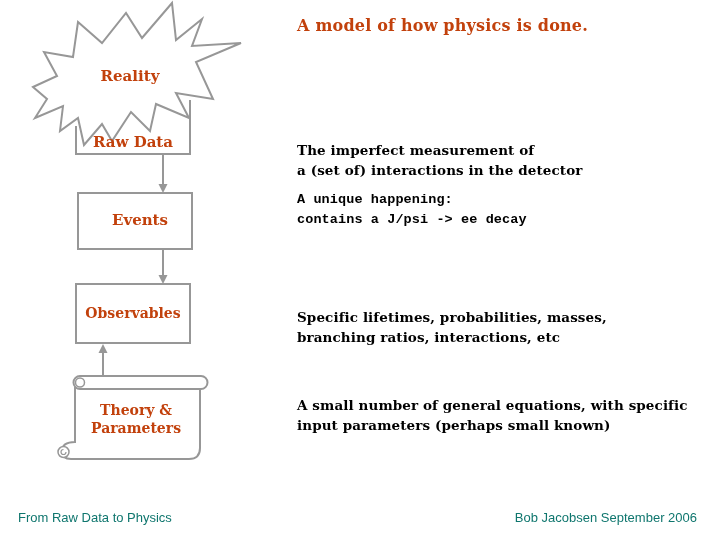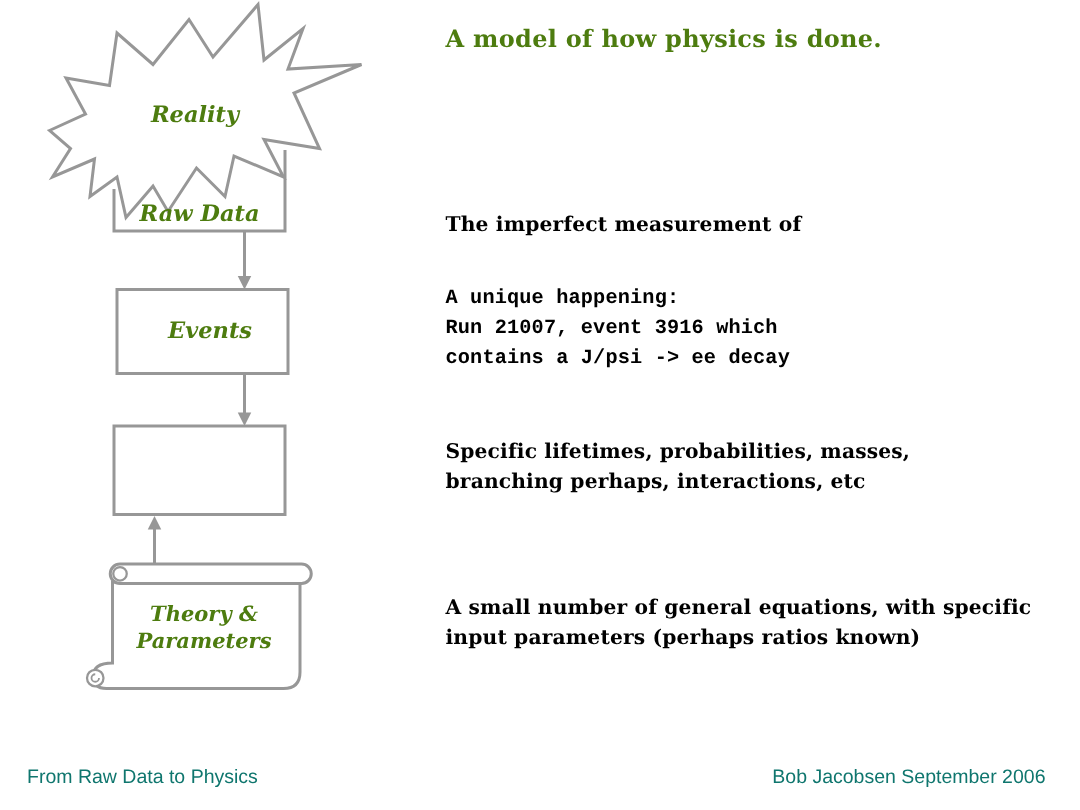--- a/index.html
+++ b/index.html
@@ -1,33 +1,33 @@
 <!DOCTYPE html>
 <html><head>
 <meta charset="utf-8">
 <style>
   html,body{margin:0;padding:0;background:#fff;}
   .stage{
     position:relative;width:720px;height:540px;background:#fff;
     overflow:hidden;font-family:"DejaVu Serif","Liberation Serif",serif;
   }
   svg.diagram{position:absolute;left:0;top:0;}
-  .lbl{position:absolute;color:#4d7c0f;font-weight:bold;line-height:1.15;}
-  .ctr{text-align:center;font-style:italic;}
+  .lbl{position:absolute;color:#c2410c;font-weight:bold;line-height:1.15;}
+  .ctr{text-align:center;}
   .title{left:297px;top:17px;font-size:16px;letter-spacing:0.2px;}
   .lbl-reality{left:80px;top:68px;width:100px;font-size:15px;}
   .lbl-rawdata{left:76px;top:134px;width:114px;font-size:15px;}
   .lbl-events{left:78px;top:212px;width:124px;font-size:15px;}
   .lbl-observables{left:76px;top:305px;width:114px;font-size:14px;}
   .lbl-theory{left:71px;top:401px;width:130px;font-size:14px;line-height:18px;text-align:center;}
   .annot{position:absolute;left:297px;color:#000;font-weight:bold;
          font-size:13.5px;line-height:20px;letter-spacing:0.1px;}
   .annot-1{top:108px;margin-top:32px;}
   .annot-2{top:190px;font-family:Liberation Mono, monospace;}
-  .annot-3{top:291px;}
+  .annot-3{top:307px;}
   .annot-4{top:395px;}
   .footer{position:absolute;top:510px;color:#0f766e;font-weight:normal;
           font-family:"Liberation Sans","DejaVu Sans",sans-serif;font-size:13px;}
   .footer-left{left:18px;}
   .footer-right{right:23px;text-align:right;}
 </style>
 </head>
 <body>
 
 <div class="stage">
@@ -68,38 +68,39 @@
       <circle cx="63.5" cy="452" r="5.5" fill="#ffffff" stroke="#979797" stroke-width="1.5"></circle>
       <path d="M 63.5,449.5 A 2.5,2.5 0 1 0 66,452" fill="none" stroke="#979797" stroke-width="1.2"></path>
     </g>
   </svg>
 
   <div class="lbl title">A model of how physics is done.</div>
 
   <div class="lbl ctr lbl-reality">Reality</div>
   <div class="lbl ctr lbl-rawdata">Raw Data</div>
   <div class="lbl ctr lbl-events">Events</div>
+  <div class="lbl ctr lbl-observables">Observables</div>
   <div class="lbl ctr lbl-theory">
     <div>Theory &amp;</div>
     <div>Parameters</div>
   </div>
 
   <div class="annot annot-1">
     <div>The imperfect measurement of</div>
+    <div>a (set of) interactions in the detector</div>
   </div>
   <div class="annot annot-2">
     <div>A unique happening:</div>
-    <div>Run 21007, event 3916 which</div>
     <div>contains a J/psi -&gt; ee decay</div>
   </div>
   <div class="annot annot-3">
     <div>Specific lifetimes, probabilities, masses,</div>
-    <div>branching perhaps, interactions, etc</div>
+    <div>branching ratios, interactions, etc</div>
   </div>
   <div class="annot annot-4">
     <div>A small number of general equations, with specific</div>
-    <div>input parameters (perhaps ratios known)</div>
+    <div>input parameters (perhaps small known)</div>
   </div>
 
   <div class="footer footer-left">From Raw Data to Physics</div>
   <div class="footer footer-right">Bob Jacobsen September 2006</div>
 
 </div>
 
 </body></html>

